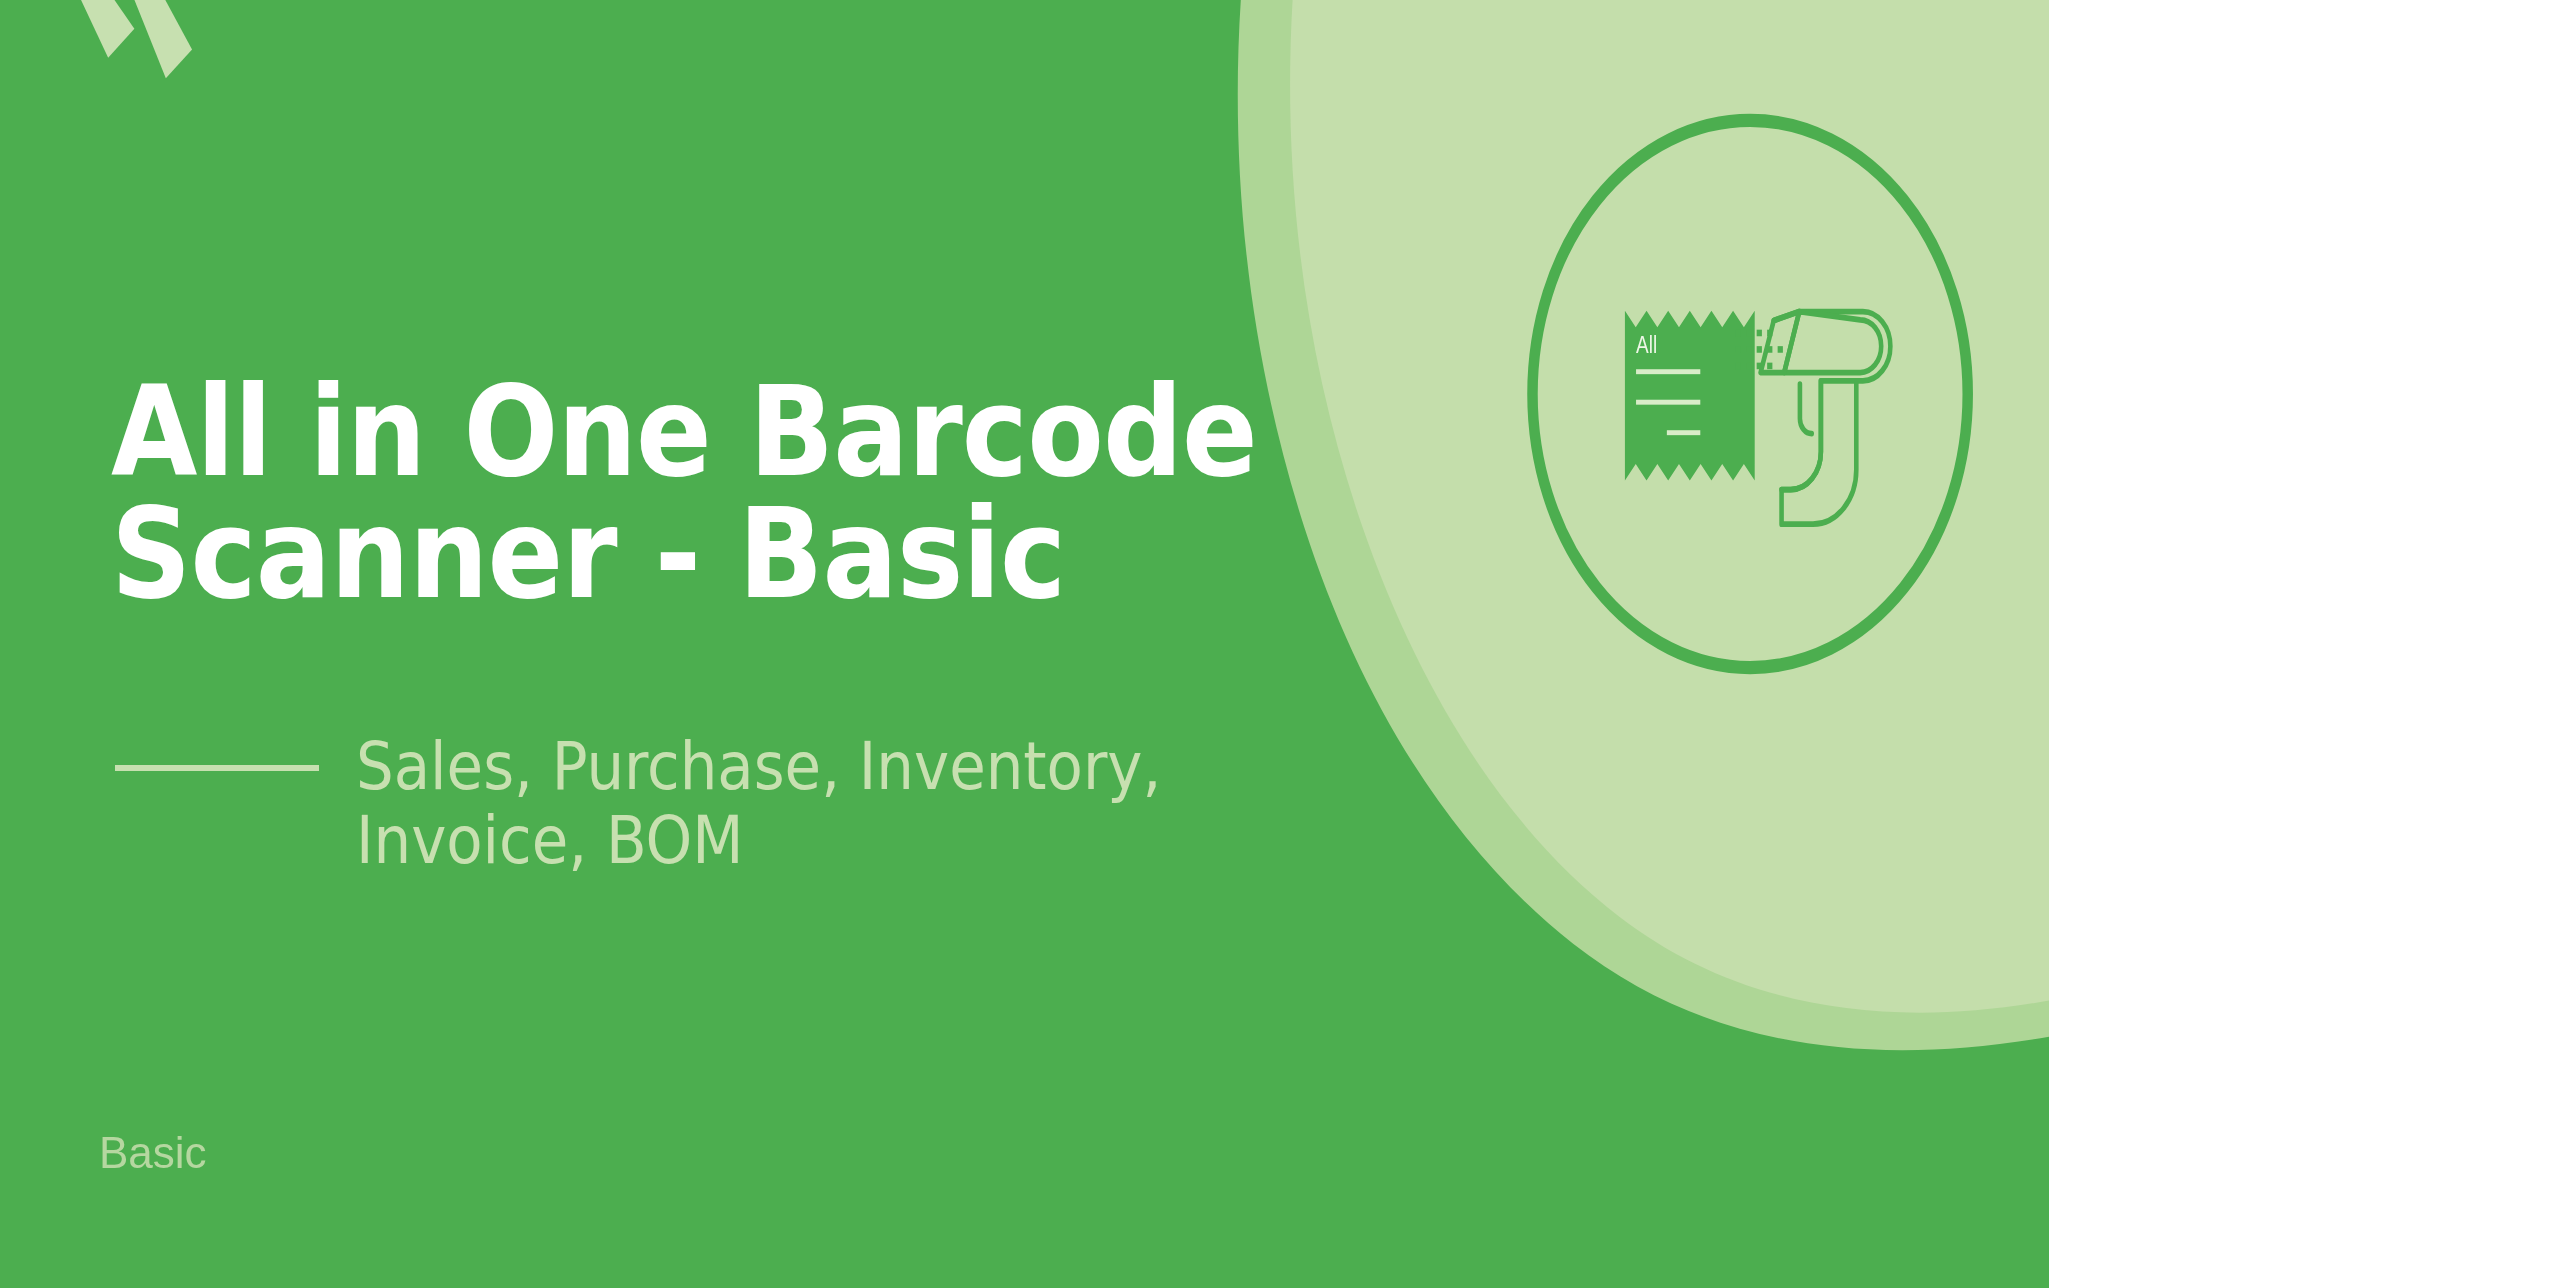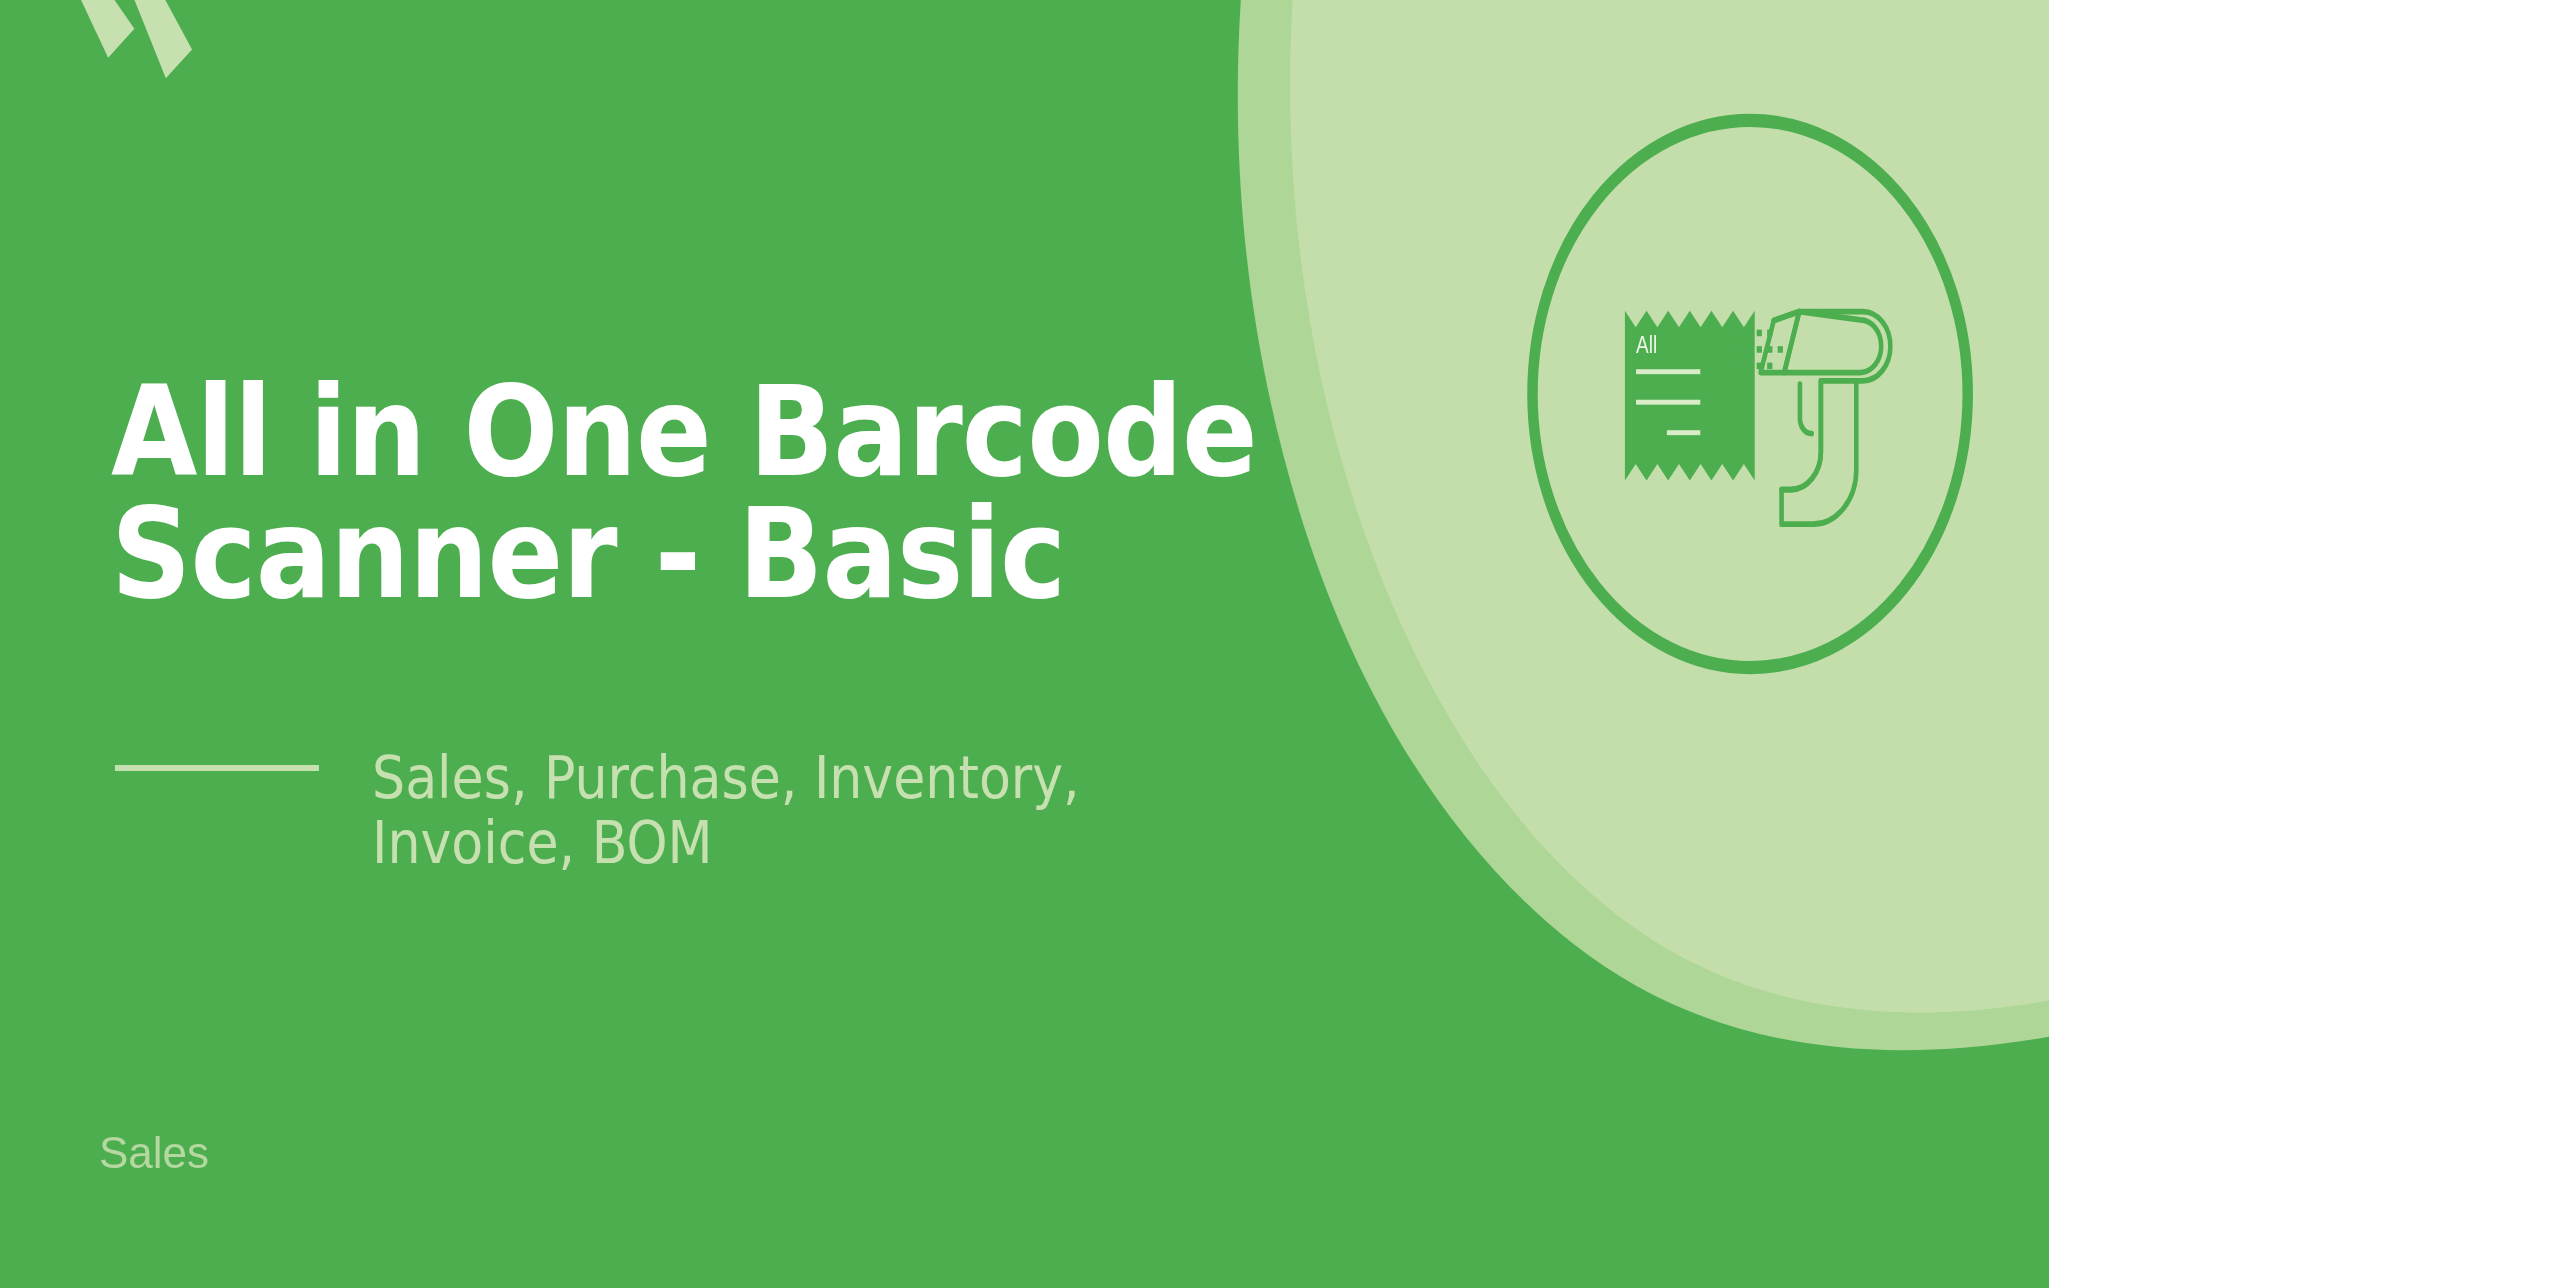--- a/index.html
+++ b/index.html
@@ -57,25 +57,25 @@
   }
   #subtitle-rule {
     flex: 0 0 auto;
     width: 204px;
     height: 5.8px;
     background: #c7e0b0;
     margin-top: 35px;
     margin-right: 37px;
   }
   #subtitle-text {
-    margin: 16px;
+    margin: 0;
     color: #c7e0b0;
     font-family: "DejaVu Sans Condensed", "Liberation Sans Narrow", "Liberation Sans", sans-serif;
     font-weight: 400;
-    font-size: 58px;
+    font-size: 66px;
     line-height: 1.12;
     font-stretch: condensed;
     white-space: pre-line;
   }
 
   
   #footer-brand {
     position: absolute;
     left: 99px;
     top: 1131px;
@@ -170,17 +170,17 @@
       <h1 id="title-text">All in One Barcode
 Scanner - Basic</h1>
     </div>
 
     <div id="subtitle-block">
       <span id="subtitle-rule"></span>
       <p id="subtitle-text">Sales, Purchase, Inventory,
 Invoice, BOM</p>
     </div>
 
-    <p id="footer-brand">Sales</p>
+    <p id="footer-brand">Basic</p>
   </div>
 
 </div>
 
 
 </body></html>

